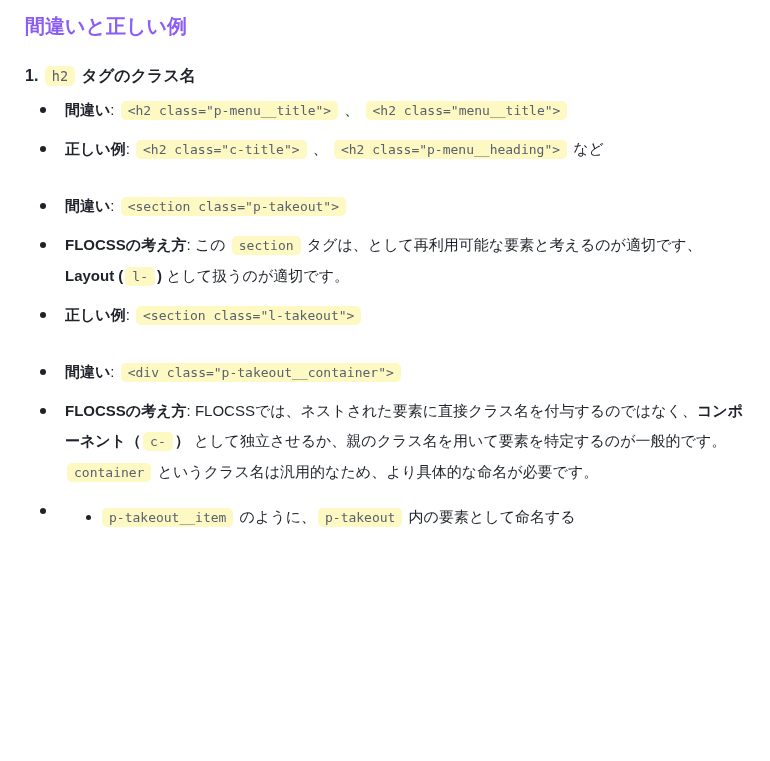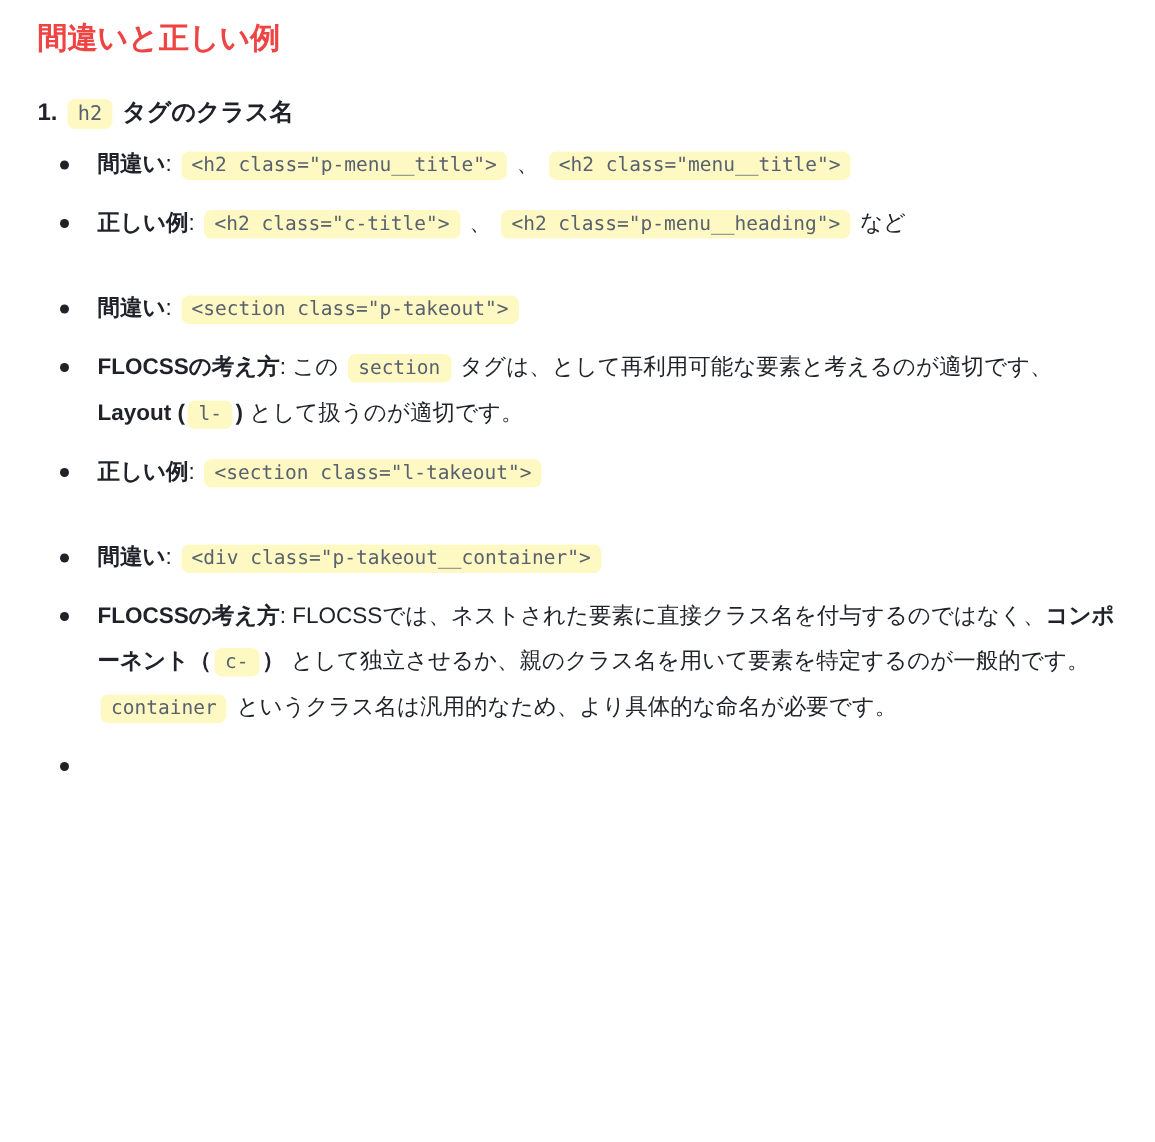--- a/index.html
+++ b/index.html
@@ -7,21 +7,21 @@
     width: 770px; height: 761px; overflow: hidden;
     background: #ffffff;
     font-family: "Liberation Sans", "DejaVu Sans", sans-serif;
     color: #1f2329;
     -webkit-font-smoothing: antialiased;
   }
   .doc { padding: 13px 25px 0 25px; }
 
   .title {
     font-size: 20px; line-height: 26px; font-weight: 700;
-    margin: 0; color: #ef4444;
+    margin: 0; color: #8b5cf6;
   }
 
   .section { margin-top: 26px; }
   .sec-heading { font-size: 16px; line-height: 22px; }
 
   .bullets { margin-top: 0; }
   .bullet { display: flex; margin: 8px 0; }
   .bullet-marker {
     flex: 0 0 28px; margin-left: 12px; position: relative;
   }
@@ -94,19 +94,23 @@
         <div class="bullet-content"><span class="run bold">間違い</span><span class="run text">: </span><span class="run code">&lt;div class="p-takeout__container"&gt;</span></div>
       </div>
       <div class="bullet">
         <div class="bullet-marker"></div>
         <div class="bullet-content"><span class="run bold">FLOCSSの考え方</span><span class="run text">: FLOCSSでは、ネストされた要素に直接クラス名を付与するのではなく、</span><span class="run bold">コンポーネント（</span><span class="run code">c-</span><span class="run bold">）</span><span class="run text"> として独立させるか、親のクラス名を用いて要素を特定するのが一般的です。</span><span class="run code">container</span><span class="run text"> というクラス名は汎用的なため、より具体的な命名が必要です。</span></div>
       </div>
       <div class="bullet">
         <div class="bullet-marker"></div>
         <div class="bullet-content">
           <div class="sub-bullets">
+            <div class="sub-bullet">
+              <div class="bullet-marker"></div>
+              <div class="bullet-content"><span class="run code">p-takeout__item</span><span class="run text"> のように、</span><span class="run code">p-takeout</span><span class="run text"> 内の要素として命名する</span></div>
+            </div>
           </div>
         </div>
       </div>
     </div>
   </div>
 
 </div>
 
 </body></html>

